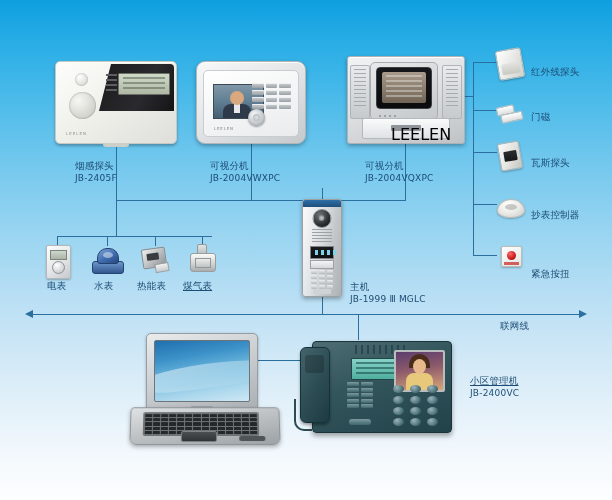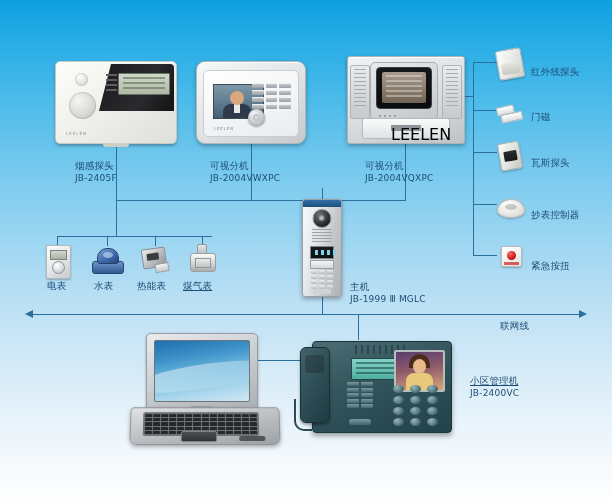--- a/index.html
+++ b/index.html
@@ -566,21 +566,21 @@
   <div class="sensor" style="left:497px;top:193px;">
     <div class="s-smoke"></div>
   </div>
   <div class="lbl cn" style="left:531px;top:209px;">抄表控制器</div>
 
   <div class="sensor" style="left:497px;top:241px;">
     <div class="s-panic">
         <i></i>
       </div>
   </div>
-  <div class="lbl cn" style="left:531px;top:260px;">紧急按扭</div>
+  <div class="lbl cn" style="left:531px;top:268px;">紧急按扭</div>
 
   <div class="meter m-elec" style="left:46px;top:245px;">
     <div class="win"></div>
     <div class="dial"></div>
   </div>
   <div class="lbl cn" style="left:47px;top:280px;">电表</div>
 
   <div class="meter m-water" style="left:92px;top:248px;">
     <div class="pipe"></div>
     <div class="cap"></div>

